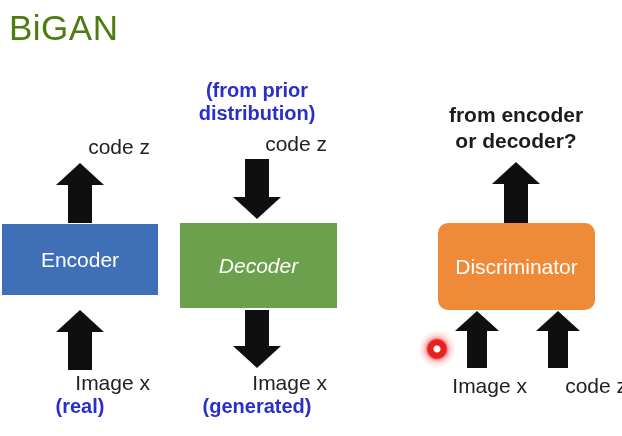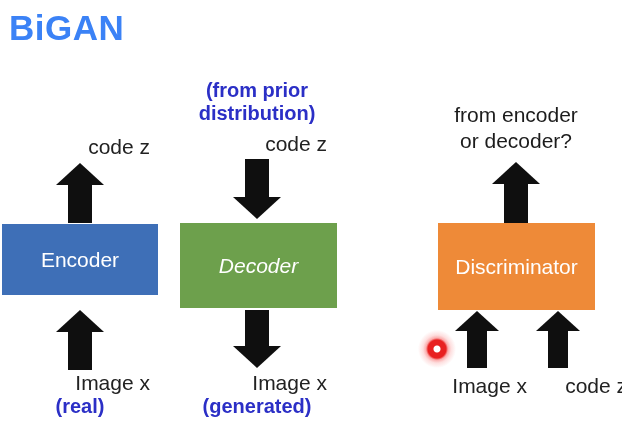--- a/index.html
+++ b/index.html
@@ -7,23 +7,23 @@
     position:relative;
     width:622px;height:436px;
     background:#ffffff;
     overflow:hidden;
     font-family:"Liberation Sans", sans-serif;
     color:#1c1c1c;
   }
   .abs{position:absolute;}
   .page-title{
     font-size:35px;
-    font-weight:700;
+    font-weight:400;
     letter-spacing:0.5px;
-    color:#3b82f6;
+    color:#4d7c0f;
   }
   .lbl{
     text-align:right;
     font-size:21px;
     color:#222222;
     white-space:nowrap;
   }
   .note{
     text-align:center;
     font-size:20px;
@@ -39,21 +39,21 @@
     line-height:26px;
     white-space:nowrap;
   }
   .box{
     display:flex;align-items:center;justify-content:center;
     font-size:21px;
     color:var(--box-text);
   }
   .box-encoder{background:var(--encoder-fill);}
   .box-decoder{background:var(--decoder-fill);}
-  .box-discriminator{background:var(--discriminator-fill);}
+  .box-discriminator{background:var(--discriminator-fill);border-radius:10px;}
   .arrow{
     display:flex;flex-direction:column;align-items:center;
   }
   .arrow .shaft{flex:1;background:var(--arrow-black);}
   .arrow-lg .shaft{width:24px;}
   .arrow-sm .shaft{width:20px;}
   .head-up{
     width:0;height:0;
     border-left:24px solid transparent;
     border-right:24px solid transparent;
@@ -123,21 +123,21 @@
   </div>
 
   <div class="abs arrow arrow-lg" style="left:233px;top:310px;width:48px;height:58px;">
     <div class="shaft"></div>
     <div class="head-down"></div>
   </div>
 
   <div class="abs lbl" style="left:187px;top:371px;width:140px;">Image x</div>
   <div class="abs note" style="left:182px;top:395px;width:150px;">(generated)</div>
 
-  <div class="abs question" style="left:436px;top:102px;width:160px;">
+  <div class="abs question" style="left:436px;top:102px;width:160px;font-weight:bold;">
     <div>from encoder</div>
     <div>or decoder?</div>
   </div>
 
   <div class="abs arrow arrow-lg" style="left:492px;top:162px;width:48px;height:61px;">
     <div class="head-up"></div>
     <div class="shaft"></div>
   </div>
 
   <div class="abs box box-discriminator" style="left:438px;top:223px;width:157px;height:87px;">

